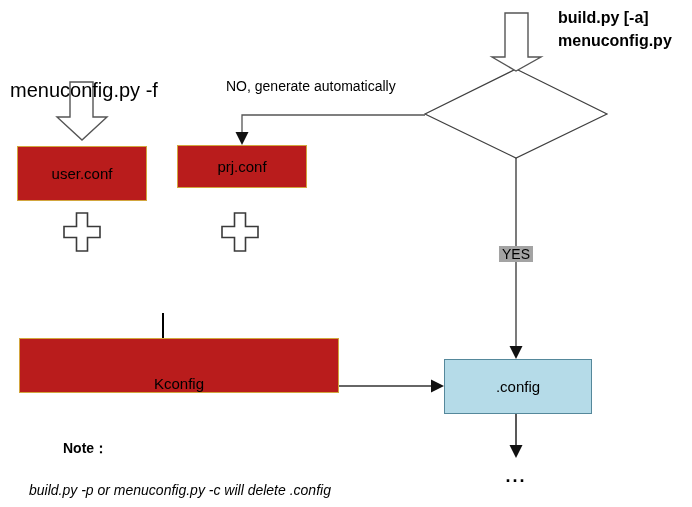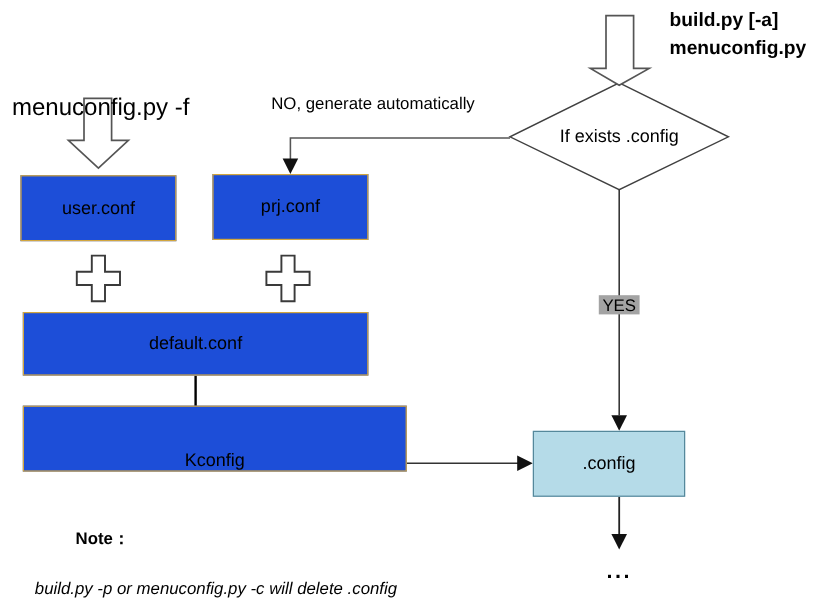--- a/index.html
+++ b/index.html
@@ -8,31 +8,31 @@
     width:692px;height:507px;
     background:#ffffff;
     font-family:"Liberation Sans","DejaVu Sans",sans-serif;
     color:#000;
     overflow:hidden;
   }
   .wires{position:absolute;left:0;top:0;width:692px;height:507px;}
   .node{
     position:absolute;
     display:flex;align-items:center;justify-content:center;
-    background:#1d4ed8;
+    background:#b91c1c;
     border:1.6px solid #D2A63E;
     font-size:15px;
     box-sizing:border-box;
   }
   .node-user{left:17px;top:146px;width:130px;height:55px;}
-  .node-prj{left:177px;top:145px;width:130px;height:55px;}
+  .node-prj{left:177px;top:145px;width:130px;height:43px;}
   .node-default{left:19px;top:260px;width:288px;height:53px;}
   .node-kconfig{left:19px;top:338px;width:320px;height:55px;align-items:flex-end;}
   .node-config{
-    left:444px;top:359px;width:127px;height:55px;
+    left:444px;top:359px;width:148px;height:55px;
     background:#B5DBE8;border:1.6px solid #55889B;
   }
   .lbl{position:absolute;white-space:nowrap;}
   .title-left{left:10px;top:45px;font-size:20px;font-weight:normal;margin-top:34px;}
   .title-right{left:558px;top:6px;font-size:16px;font-weight:bold;line-height:23px;}
   .no-label{left:226px;top:78px;font-size:14px;}
   .yes-label{
     left:516px;top:254px;font-size:14px;
     transform:translate(-50%,-50%);
     background:#a3a3a3;padding:0 3px;
@@ -80,38 +80,34 @@
 
     <path d="M 234.5 213 L 245.5 213 L 245.5 226.5 L 258 226.5 L 258 237.5 L 245.5 237.5 L 245.5 251 L 234.5 251 L 234.5 237.5 L 222 237.5 L 222 226.5 L 234.5 226.5 Z" fill="#ffffff" stroke="#3a3a3a" stroke-width="1.6"></path>
   </svg>
 
   <div class="node node-user">
     <span>user.conf</span>
   </div>
   <div class="node node-prj">
     <span>prj.conf</span>
   </div>
-  <div class="node node-default">
-    <span>default.conf</span>
-  </div>
   <div class="node node-kconfig">
     <span>Kconfig</span>
   </div>
   <div class="node node-config">
     <span>.config</span>
   </div>
 
   <div class="lbl title-left">menuconfig.py -f</div>
 
   <div class="lbl title-right">
     <div>build.py [-a]</div>
     <div>menuconfig.py</div>
   </div>
 
-  <div class="lbl diamond-label">If exists .config</div>
 
   <div class="lbl no-label">NO, generate automatically</div>
 
   <div class="lbl yes-label">YES</div>
 
   <div class="lbl note-title">Note：</div>
 
   <div class="lbl note-body">build.py -p or menuconfig.py -c will delete .config</div>
 
   <div class="lbl ellipsis">...</div>

